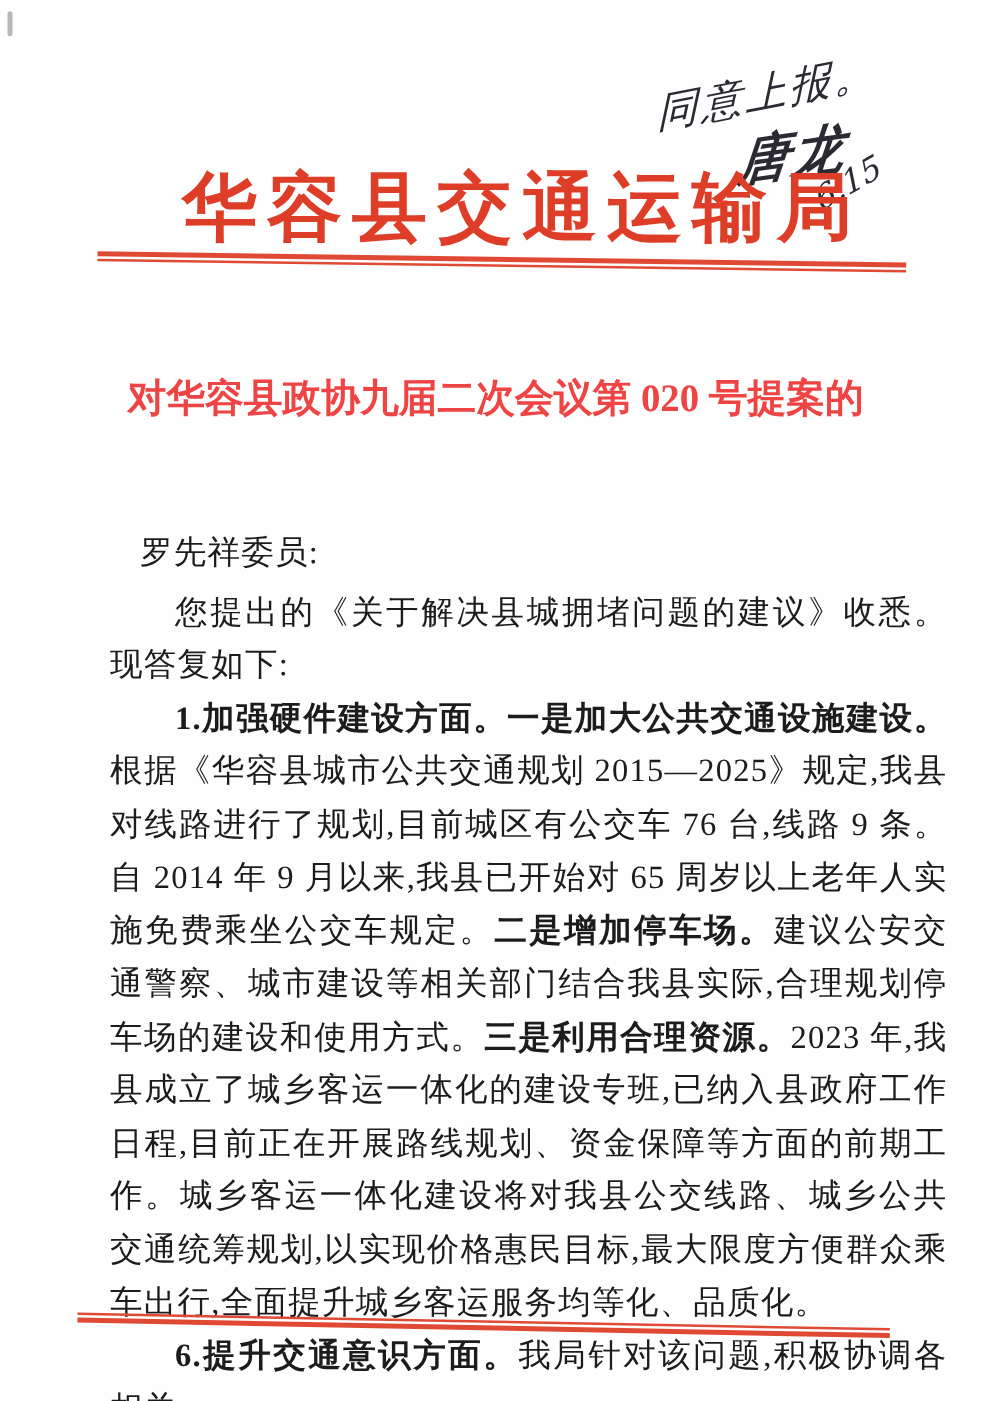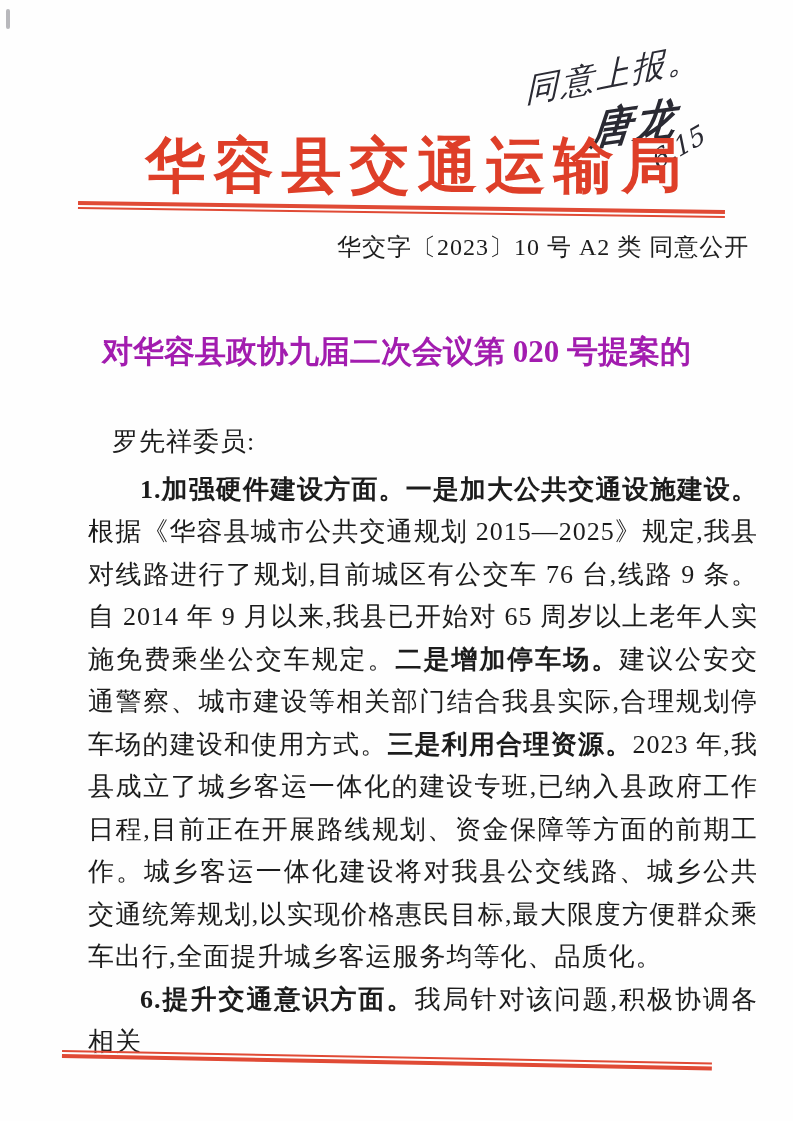--- a/index.html
+++ b/index.html
@@ -79,22 +79,21 @@
   }
 
   
   .doc-title {
     position: absolute;
     top: 295px; left: 0; right: 0;
     text-align: center;
     font-size: 31px;
     line-height: 47px;
     font-weight: bold;
-    color: #a21caf;
-    margin-top: 33px;
+    color: #ef4444;
   }
 
   
   .body-text {
     position: absolute;
     left: 88px; top: 421px;
     width: 670px;
     font-size: 26px;
     line-height: 42.5px;
     letter-spacing: 1px;
@@ -130,28 +129,28 @@
   <span class="hand hand-date">6.15</span>
 
   <div class="letterhead">华容县交通运输局</div>
 
   <div class="rule rule-top">
     <div class="thick"></div>
     <div class="gap"></div>
     <div class="thin"></div>
   </div>
 
-  <div class="doc-number">华交字〔2023〕10 号 A2 类 同意公开</div>
 
   <div class="doc-title">
     <div>对华容县政协九届二次会议第 020 号提案的</div>
   </div>
 
   <div class="body-text">
     <p class="salutation">罗先祥委员:</p>
+    <p><span>您提出的《关于解决县城拥堵问题的建议》收悉。现答复如下:</span></p>
     <p><b>1.加强硬件建设方面。一是加大公共交通设施建设。</b><span>根据《华容县城市公共交通规划 2015—2025》规定,我县对线路进行了规划,目前城区有公交车 76 台,线路 9 条。自 2014 年 9 月以来,我县已开始对 65 周岁以上老年人实施免费乘坐公交车规定。</span><b>二是增加停车场。</b><span>建议公安交通警察、城市建设等相关部门结合我县实际,合理规划停车场的建设和使用方式。</span><b>三是利用合理资源。</b><span>2023 年,我县成立了城乡客运一体化的建设专班,已纳入县政府工作日程,目前正在开展路线规划、资金保障等方面的前期工作。城乡客运一体化建设将对我县公交线路、城乡公共交通统筹规划,以实现价格惠民目标,最大限度方便群众乘车出行,全面提升城乡客运服务均等化、品质化。</span></p>
     <p><b>6.提升交通意识方面。</b><span>我局针对该问题,积极协调各相关</span></p>
   </div>
 
   <div class="rule rule-bottom">
     <div class="thin"></div>
     <div class="gap"></div>
     <div class="thick"></div>
   </div>
 

